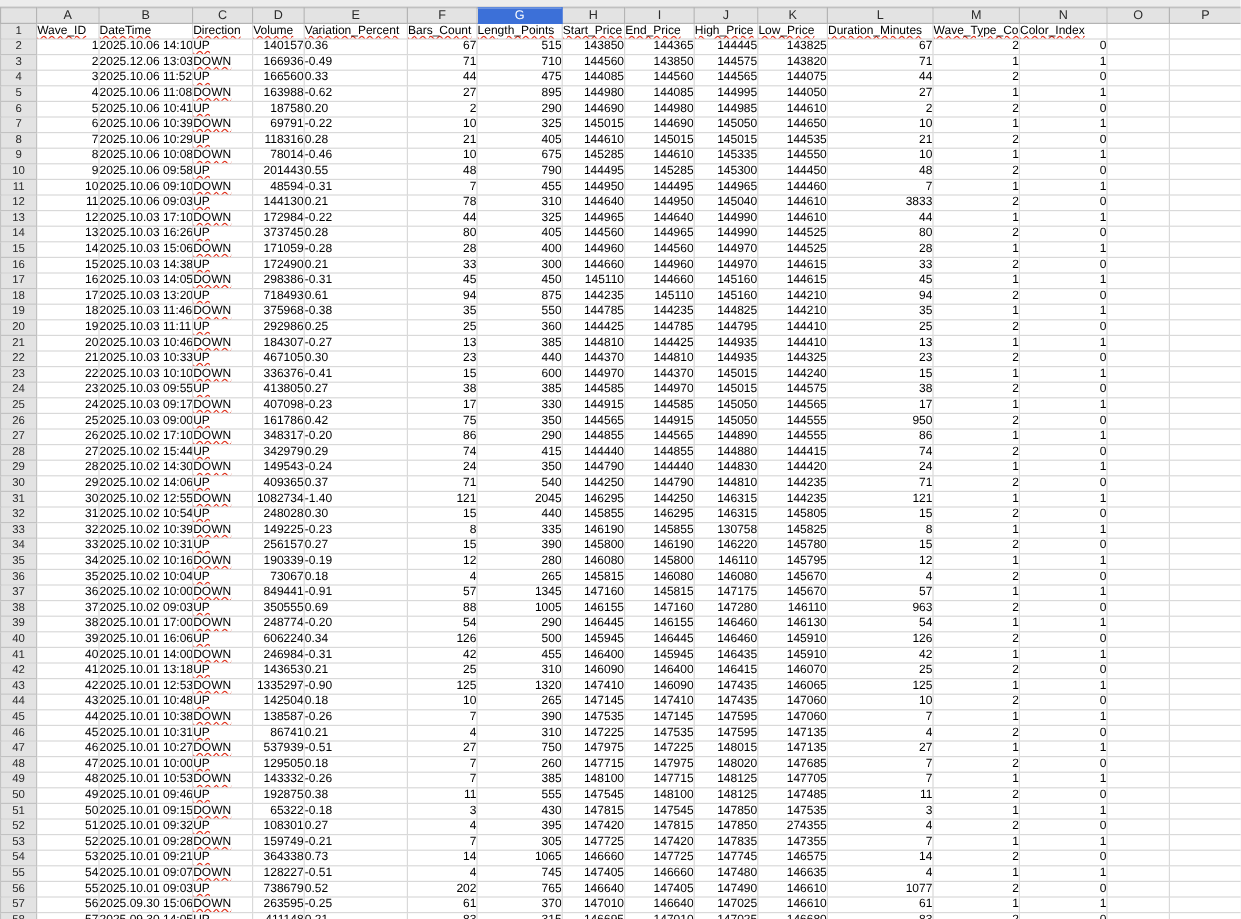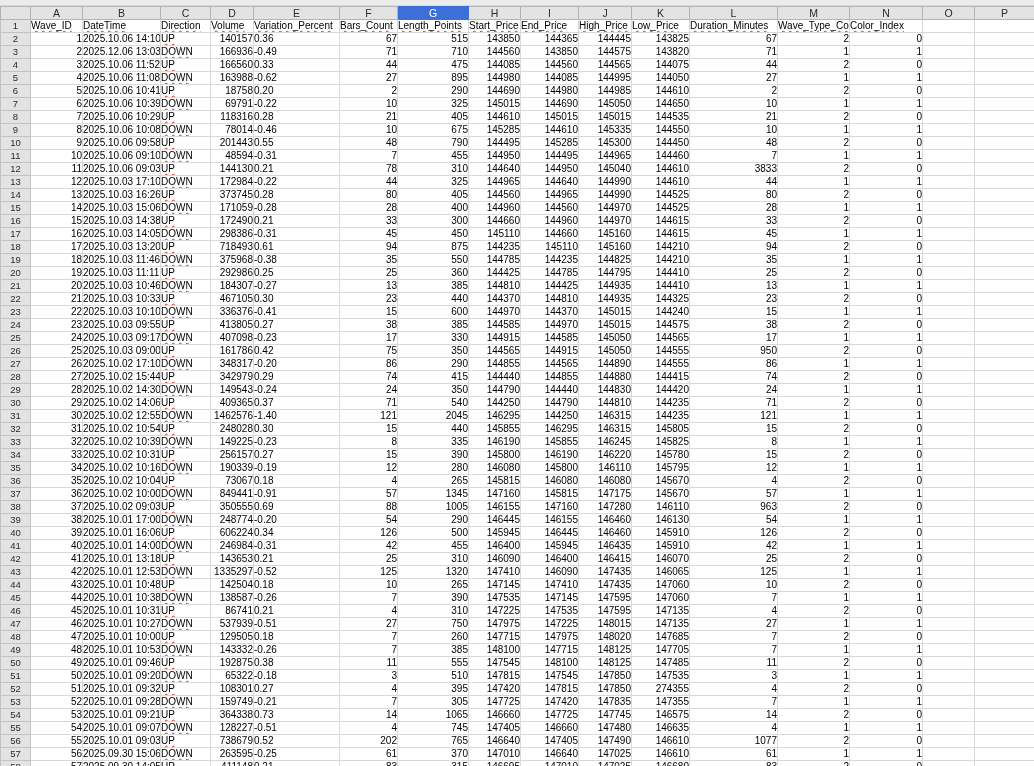--- a/index.html
+++ b/index.html
@@ -650,21 +650,21 @@
           <td class="cell r">2</td>
           <td class="cell r">0</td>
           <td class="cell l"></td>
           <td class="cell l"></td>
         </tr>
         <tr>
           <td class="rowhdr">31</td>
           <td class="cell r">30</td>
           <td class="cell l">2025.10.02 12:55</td>
           <td class="cell l"><span class="sp">DOWN</span></td>
-          <td class="cell r">1462576</td>
+          <td class="cell r">1082734</td>
           <td class="cell l">-1.40</td>
           <td class="cell r">121</td>
           <td class="cell r">2045</td>
           <td class="cell r">146295</td>
           <td class="cell r">144250</td>
           <td class="cell r">146315</td>
           <td class="cell r">144235</td>
           <td class="cell r">121</td>
           <td class="cell r">1</td>
           <td class="cell r">1</td>
@@ -694,21 +694,21 @@
           <td class="rowhdr">33</td>
           <td class="cell r">32</td>
           <td class="cell l">2025.10.02 10:39</td>
           <td class="cell l"><span class="sp">DOWN</span></td>
           <td class="cell r">149225</td>
           <td class="cell l">-0.23</td>
           <td class="cell r">8</td>
           <td class="cell r">335</td>
           <td class="cell r">146190</td>
           <td class="cell r">145855</td>
-          <td class="cell r">146245</td>
+          <td class="cell r">130758</td>
           <td class="cell r">145825</td>
           <td class="cell r">8</td>
           <td class="cell r">1</td>
           <td class="cell r">1</td>
           <td class="cell l"></td>
           <td class="cell l"></td>
         </tr>
         <tr>
           <td class="rowhdr">34</td>
           <td class="cell r">33</td>
@@ -879,21 +879,21 @@
           <td class="cell r">0</td>
           <td class="cell l"></td>
           <td class="cell l"></td>
         </tr>
         <tr>
           <td class="rowhdr">43</td>
           <td class="cell r">42</td>
           <td class="cell l">2025.10.01 12:53</td>
           <td class="cell l"><span class="sp">DOWN</span></td>
           <td class="cell r">1335297</td>
-          <td class="cell l">-0.52</td>
+          <td class="cell l">-0.90</td>
           <td class="cell r">125</td>
           <td class="cell r">1320</td>
           <td class="cell r">147410</td>
           <td class="cell r">146090</td>
           <td class="cell r">147435</td>
           <td class="cell r">146065</td>
           <td class="cell r">125</td>
           <td class="cell r">1</td>
           <td class="cell r">1</td>
           <td class="cell l"></td>
@@ -1028,26 +1028,26 @@
           <td class="cell r">147485</td>
           <td class="cell r">11</td>
           <td class="cell r">2</td>
           <td class="cell r">0</td>
           <td class="cell l"></td>
           <td class="cell l"></td>
         </tr>
         <tr>
           <td class="rowhdr">51</td>
           <td class="cell r">50</td>
-          <td class="cell l">2025.10.01 09:20</td>
+          <td class="cell l">2025.10.01 09:15</td>
           <td class="cell l"><span class="sp">DOWN</span></td>
           <td class="cell r">65322</td>
           <td class="cell l">-0.18</td>
           <td class="cell r">3</td>
-          <td class="cell r">510</td>
+          <td class="cell r">430</td>
           <td class="cell r">147815</td>
           <td class="cell r">147545</td>
           <td class="cell r">147850</td>
           <td class="cell r">147535</td>
           <td class="cell r">3</td>
           <td class="cell r">1</td>
           <td class="cell r">1</td>
           <td class="cell l"></td>
           <td class="cell l"></td>
         </tr>

